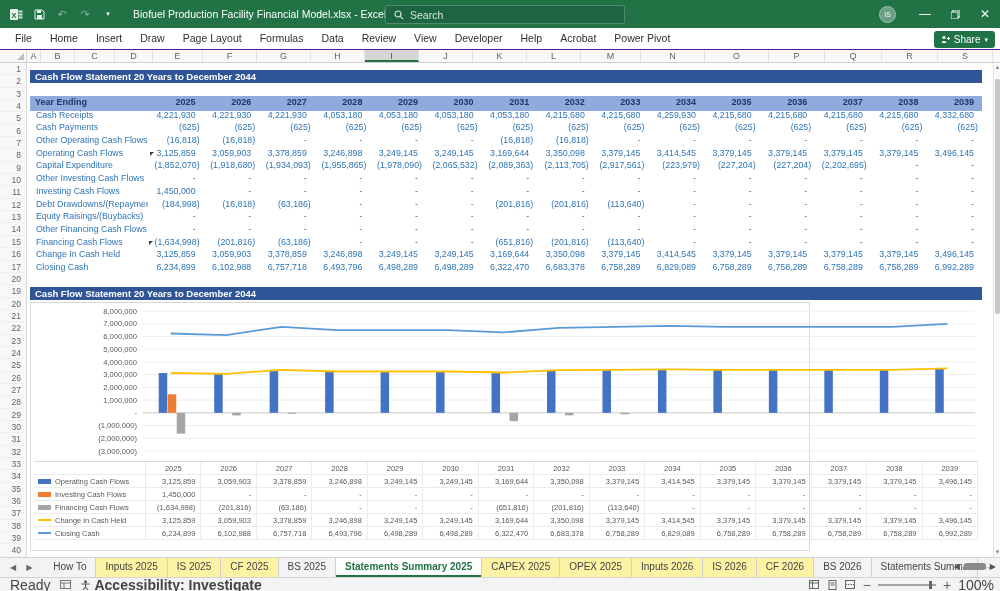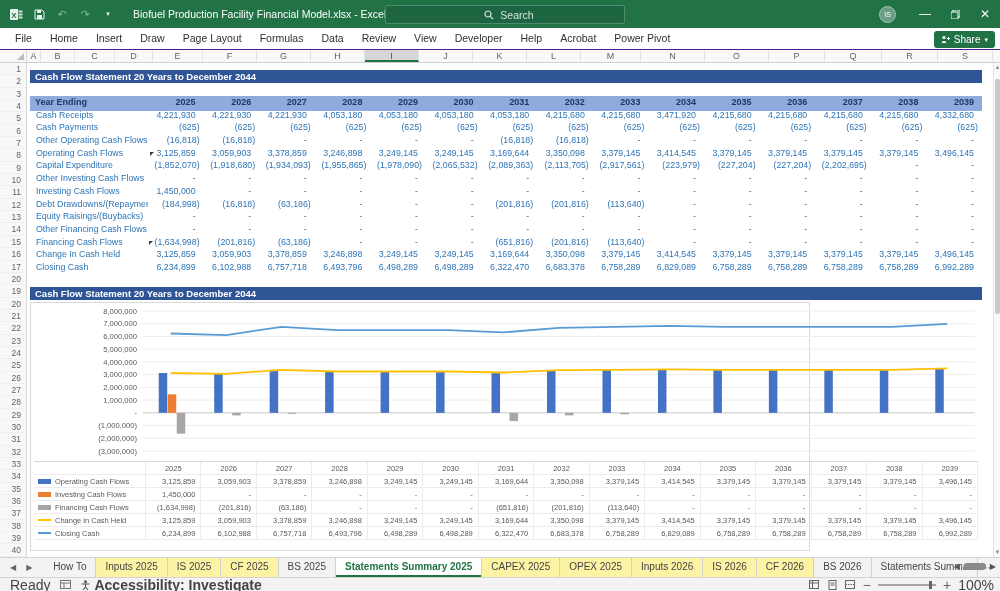--- a/index.html
+++ b/index.html
@@ -6,21 +6,21 @@
   html,body { background:#888; }
   body { font-family:"Liberation Sans", sans-serif; }
   .app { position:relative; width:1000px; height:591px; background:#fff; overflow:hidden; }
 
   
   .titlebar { position:relative; height:28px; background:#217346; display:flex; align-items:center; color:#fff; }
   .qat { display:flex; align-items:center; gap:9px; padding-left:9px; }
   .qat .ic { width:14px; height:14px; display:flex; align-items:center; justify-content:center; font-size:11px; color:#e9f2ec; }
   .qat .dim { color:rgba(255,255,255,.45); }
   .doc-title { margin-left:18px; font-size:10.5px; white-space:nowrap; color:#fff; }
-  .search-box { position:absolute; left:385px; top:5px; width:240px; height:19px; background:#1c6540; border:1px solid #4d8b6c; border-radius:2px; display:flex; align-items:center; gap:6px; padding-left:8px; font-size:10.5px; color:#d5e5dc; cursor:text;justify-content:center; }
+  .search-box { position:absolute; left:385px; top:5px; width:240px; height:19px; background:#1c6540; border:1px solid #4d8b6c; border-radius:2px; display:flex; align-items:center; gap:6px; padding-left:8px; font-size:10.5px; color:#d5e5dc; cursor:text; }
   .win-controls { position:absolute; right:0; top:0; height:28px; display:flex; align-items:center; }
   .avatar { width:17px; height:17px; border-radius:50%; background:#6b9e85; border:1px solid #9dc2af; color:#fff; font-size:7px; display:flex; align-items:center; justify-content:center; margin-right:14px; }
   .wbtn { width:30px; height:28px; display:flex; align-items:center; justify-content:center; font-size:12px; color:#fff; }
 
   
   .ribbon { position:relative; height:22px; background:#fff; border-bottom:1px solid #4c1d95; display:flex; align-items:center; padding-left:6px; }
   .rtab { font-size:10.5px; color:#323130; padding:0 9px; line-height:21px; cursor:pointer; white-space:nowrap; }
   .share-btn { position:absolute; right:5px; top:3px; height:17px; background:#217346; color:#fff; border-radius:3px; display:flex; align-items:center; gap:4px; padding:0 7px; font-size:10px; }
 
   
@@ -253,21 +253,21 @@
           <div class="cell lbl">Cash Receipts</div>
           <div class="cell num">4,221,930</div>
           <div class="cell num">4,221,930</div>
           <div class="cell num">4,221,930</div>
           <div class="cell num">4,053,180</div>
           <div class="cell num">4,053,180</div>
           <div class="cell num">4,053,180</div>
           <div class="cell num">4,053,180</div>
           <div class="cell num">4,215,680</div>
           <div class="cell num">4,215,680</div>
-          <div class="cell num">3,471,920</div>
+          <div class="cell num">4,259,930</div>
           <div class="cell num">4,215,680</div>
           <div class="cell num">4,215,680</div>
           <div class="cell num">4,215,680</div>
           <div class="cell num">4,215,680</div>
           <div class="cell num">4,332,680</div>
           <div class="cell lbl">Cash Payments</div>
           <div class="cell num neg">(625)</div>
           <div class="cell num neg">(625)</div>
           <div class="cell num neg">(625)</div>
           <div class="cell num neg">(625)</div>

